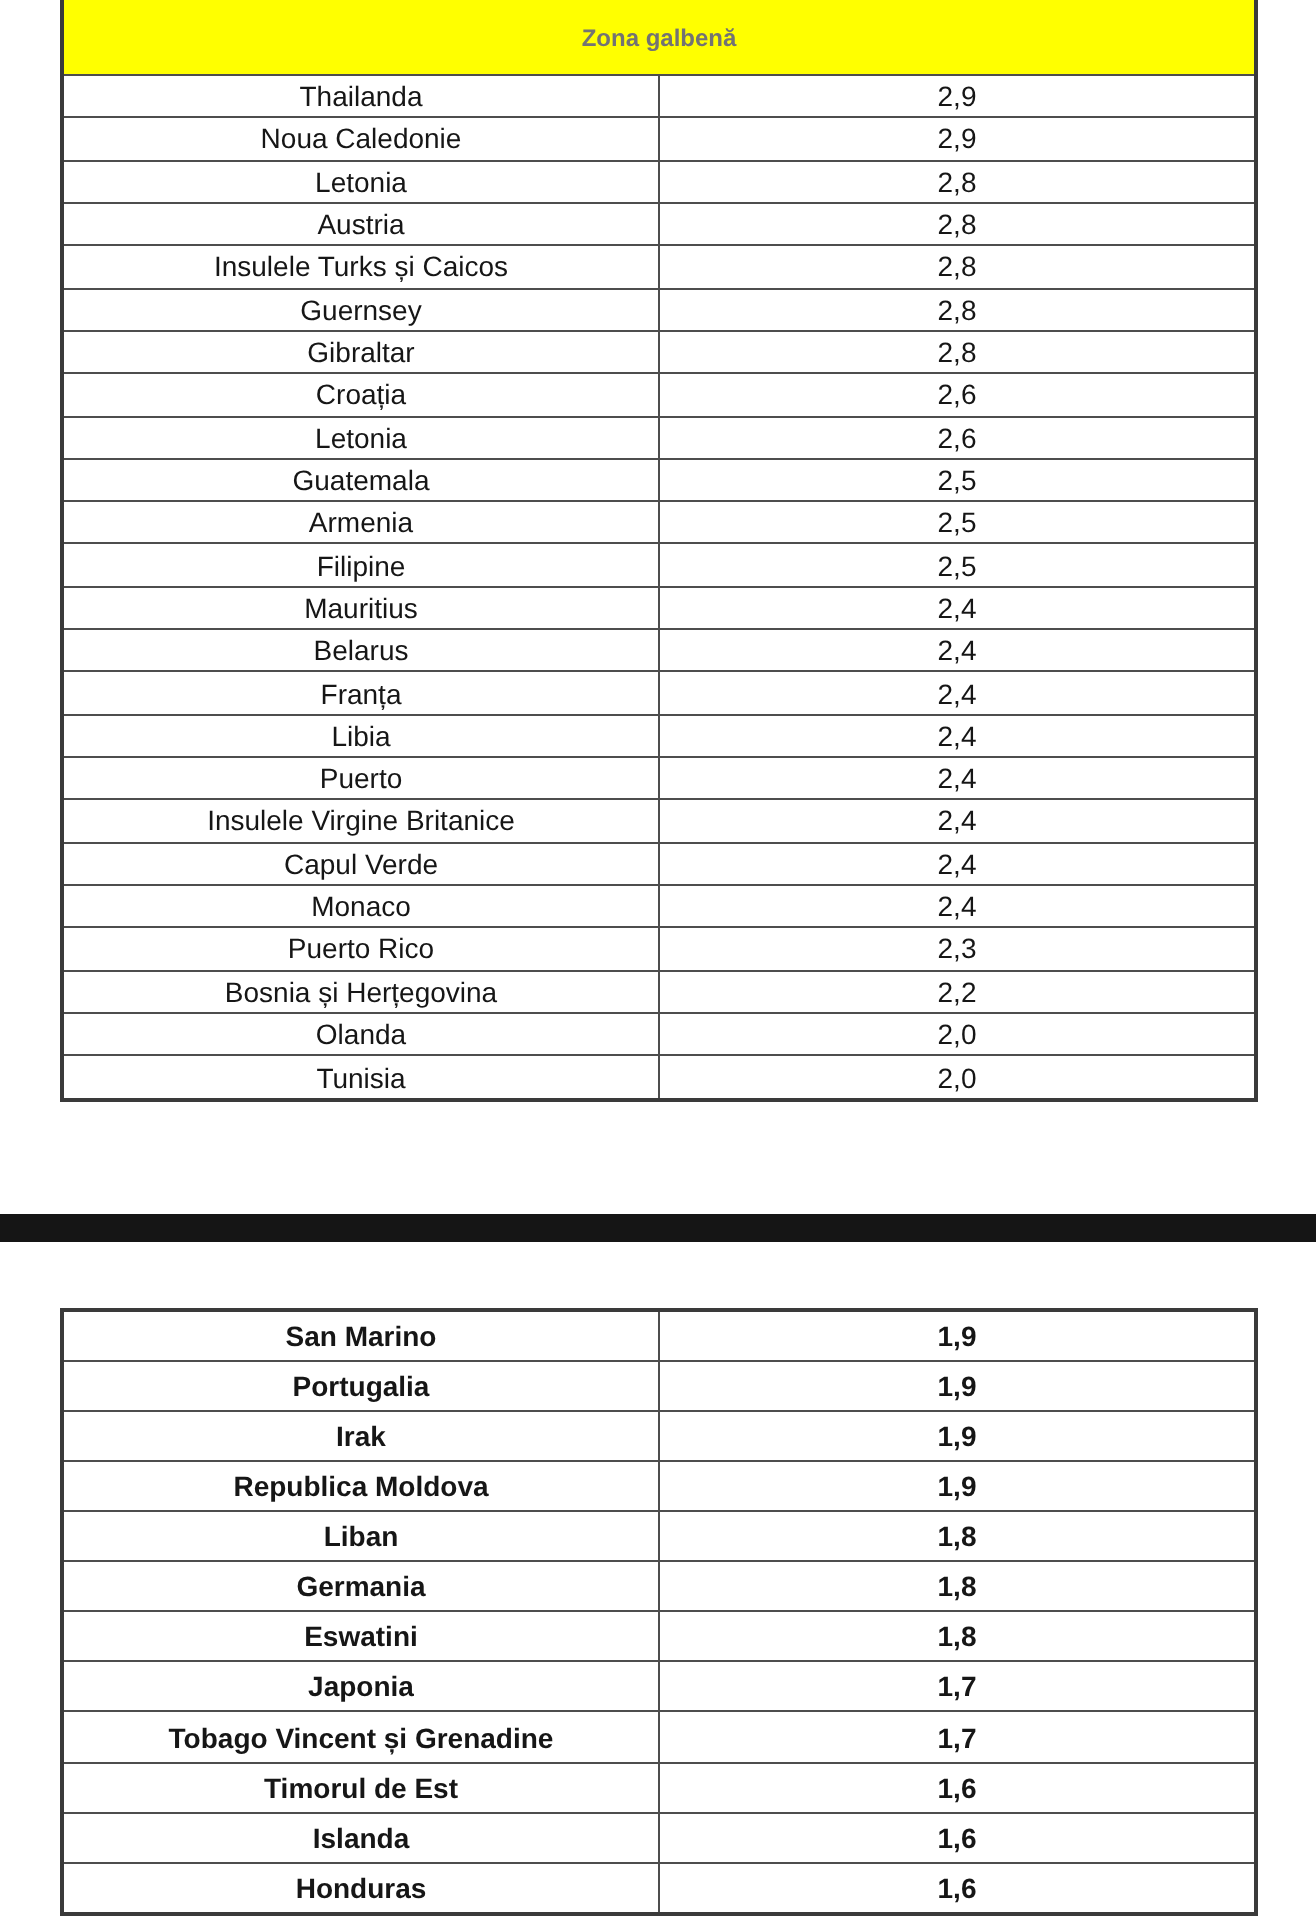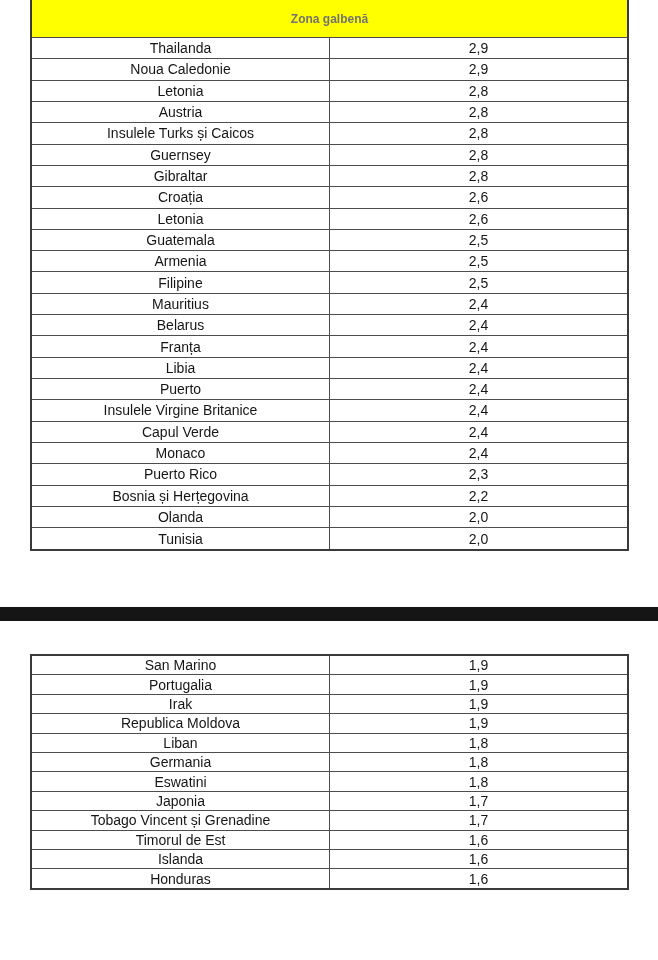--- a/index.html
+++ b/index.html
@@ -41,21 +41,22 @@
   .zone-table td {
     font-size: 14px;
     color: #161616;
   }
   #table-part-1 {
     top: -2px;
     height: 553px;
   }
   #table-part-2 {
     top: 654px;
-    height: 236px;
+    height: 304px;
+    font-weight: bold;
   }
   .divider-bar {
     position: absolute;
     left: 0;
     top: 607px;
     width: 658px;
     height: 14px;
   }
 </style>
 </head>

